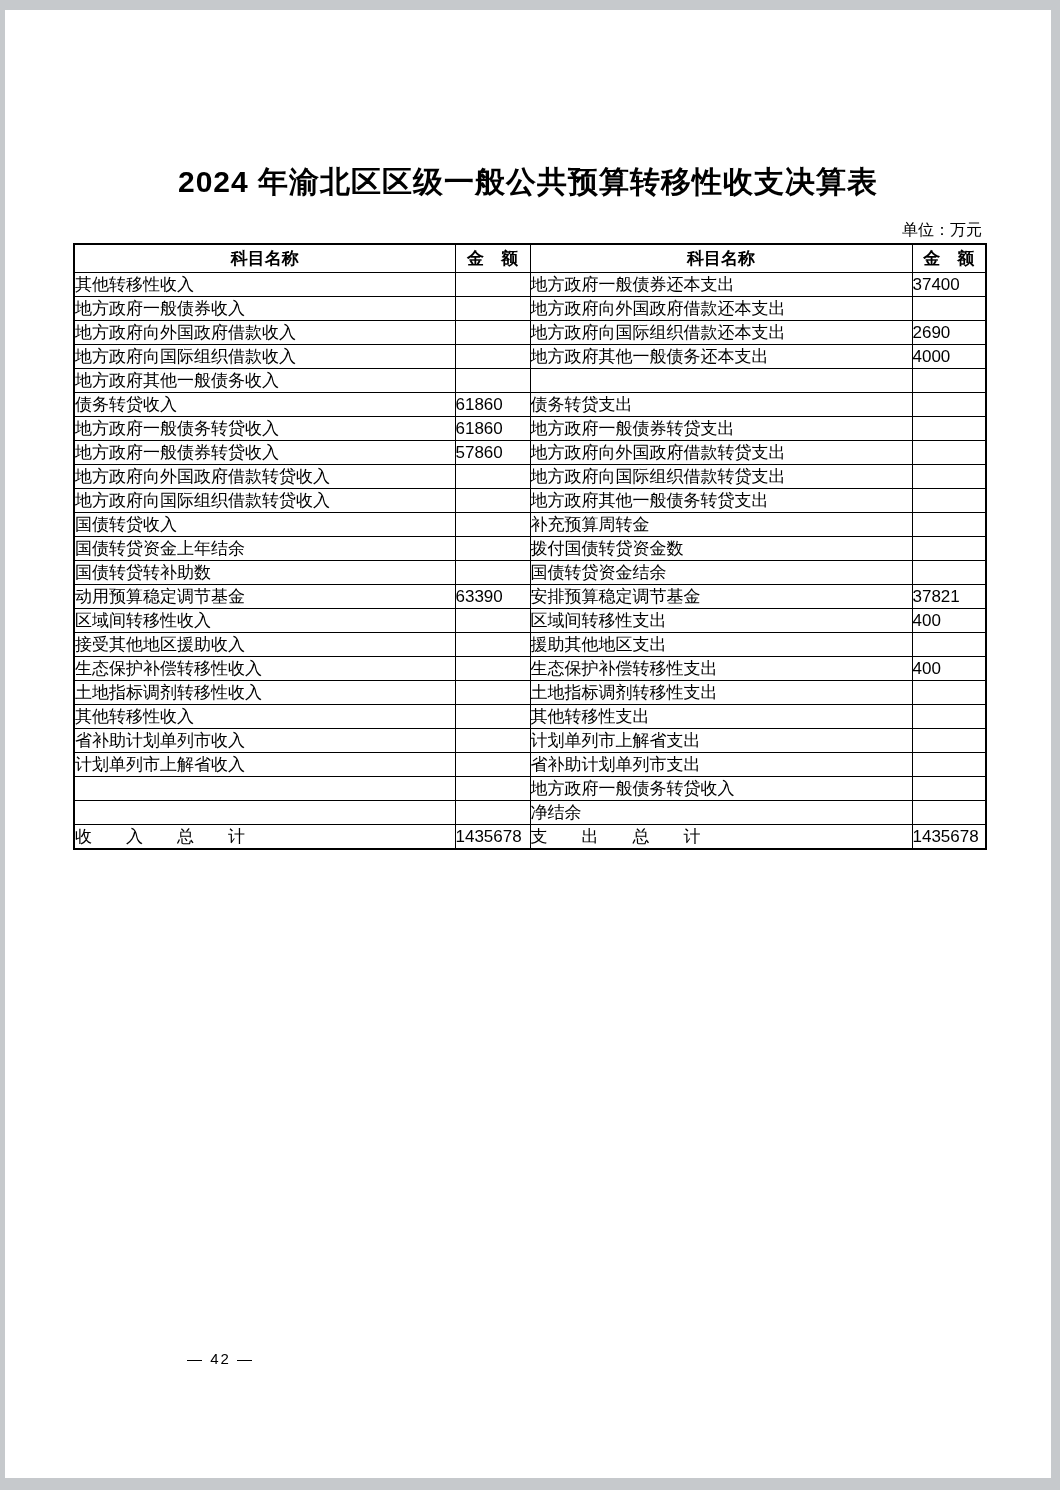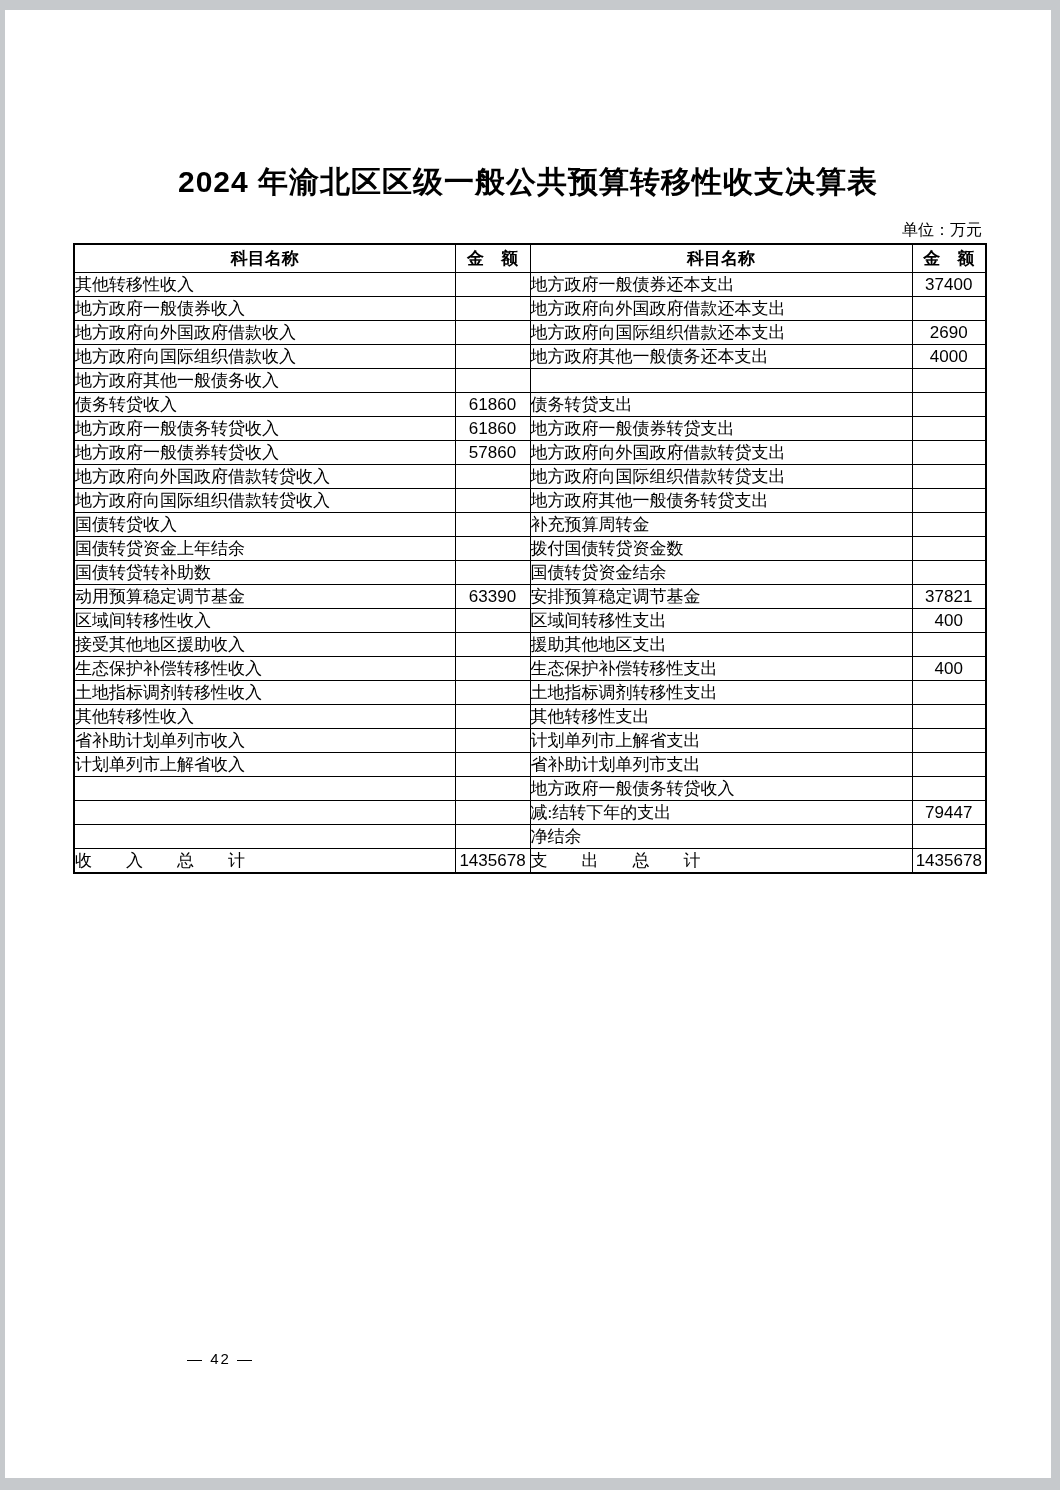--- a/index.html
+++ b/index.html
@@ -54,21 +54,21 @@
     padding:0;
   }
   table.budget td{
     height:23px;
     font-size:17px;
     padding:0;
     vertical-align:middle;
   }
   td.name{text-align:left;}
   td.amt{
-    text-align:center;
+    text-align:left;
     padding-right:8px;
     font-family:"Liberation Sans", sans-serif;
     font-size:15px;
   }
   .ind0{padding-left:10px;}
   .ind1{padding-left:24px;margin-top:22px;}
   .ind2{padding-left:39px;}
   .ind3{padding-left:53px;margin-left:34px;}
   .pageno{
     position:absolute;
@@ -232,26 +232,20 @@
         </tr>
         <tr>
           <td class="name ind0"></td>
           <td class="amt"></td>
           <td class="name ind0">地方政府一般债务转贷收入</td>
           <td class="amt"></td>
         </tr>
         <tr>
           <td class="name ind0"></td>
           <td class="amt"></td>
-          <td class="name ind0">减:结转下年的支出</td>
-          <td class="amt">79447</td>
-        </tr>
-        <tr>
-          <td class="name ind0"></td>
-          <td class="amt"></td>
           <td class="name ind0">净结余</td>
           <td class="amt"></td>
         </tr>
         <tr>
           <td class="name ind0">收　　入　　总　　计</td>
           <td class="amt">1435678</td>
           <td class="name ind0">支　　出　　总　　计</td>
           <td class="amt">1435678</td>
         </tr>
       </tbody>

